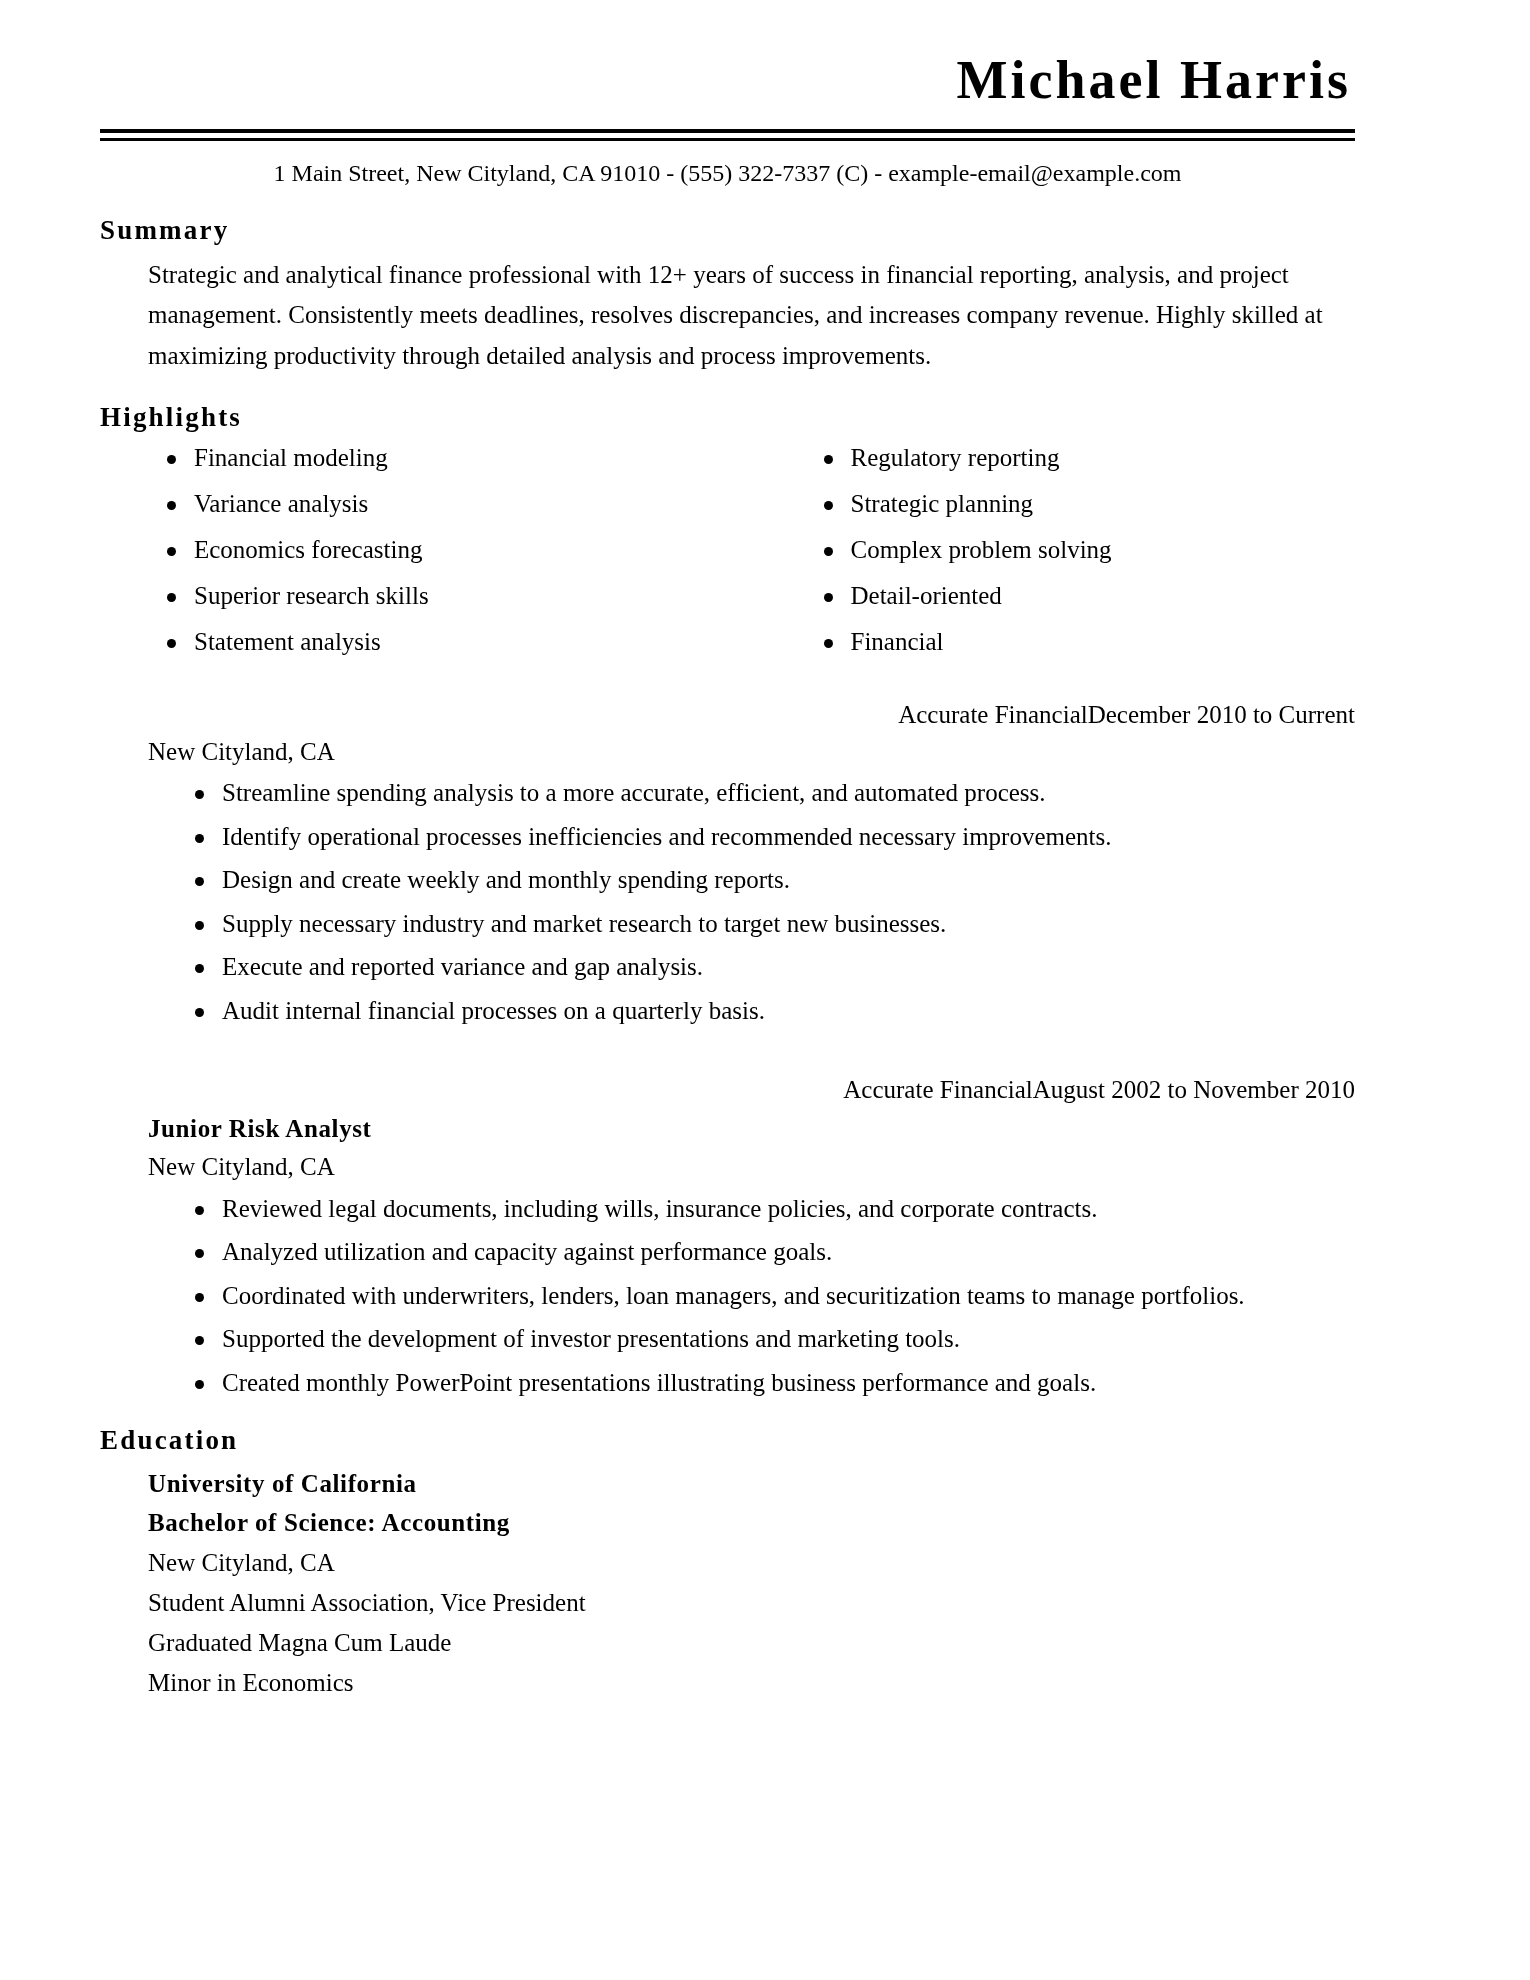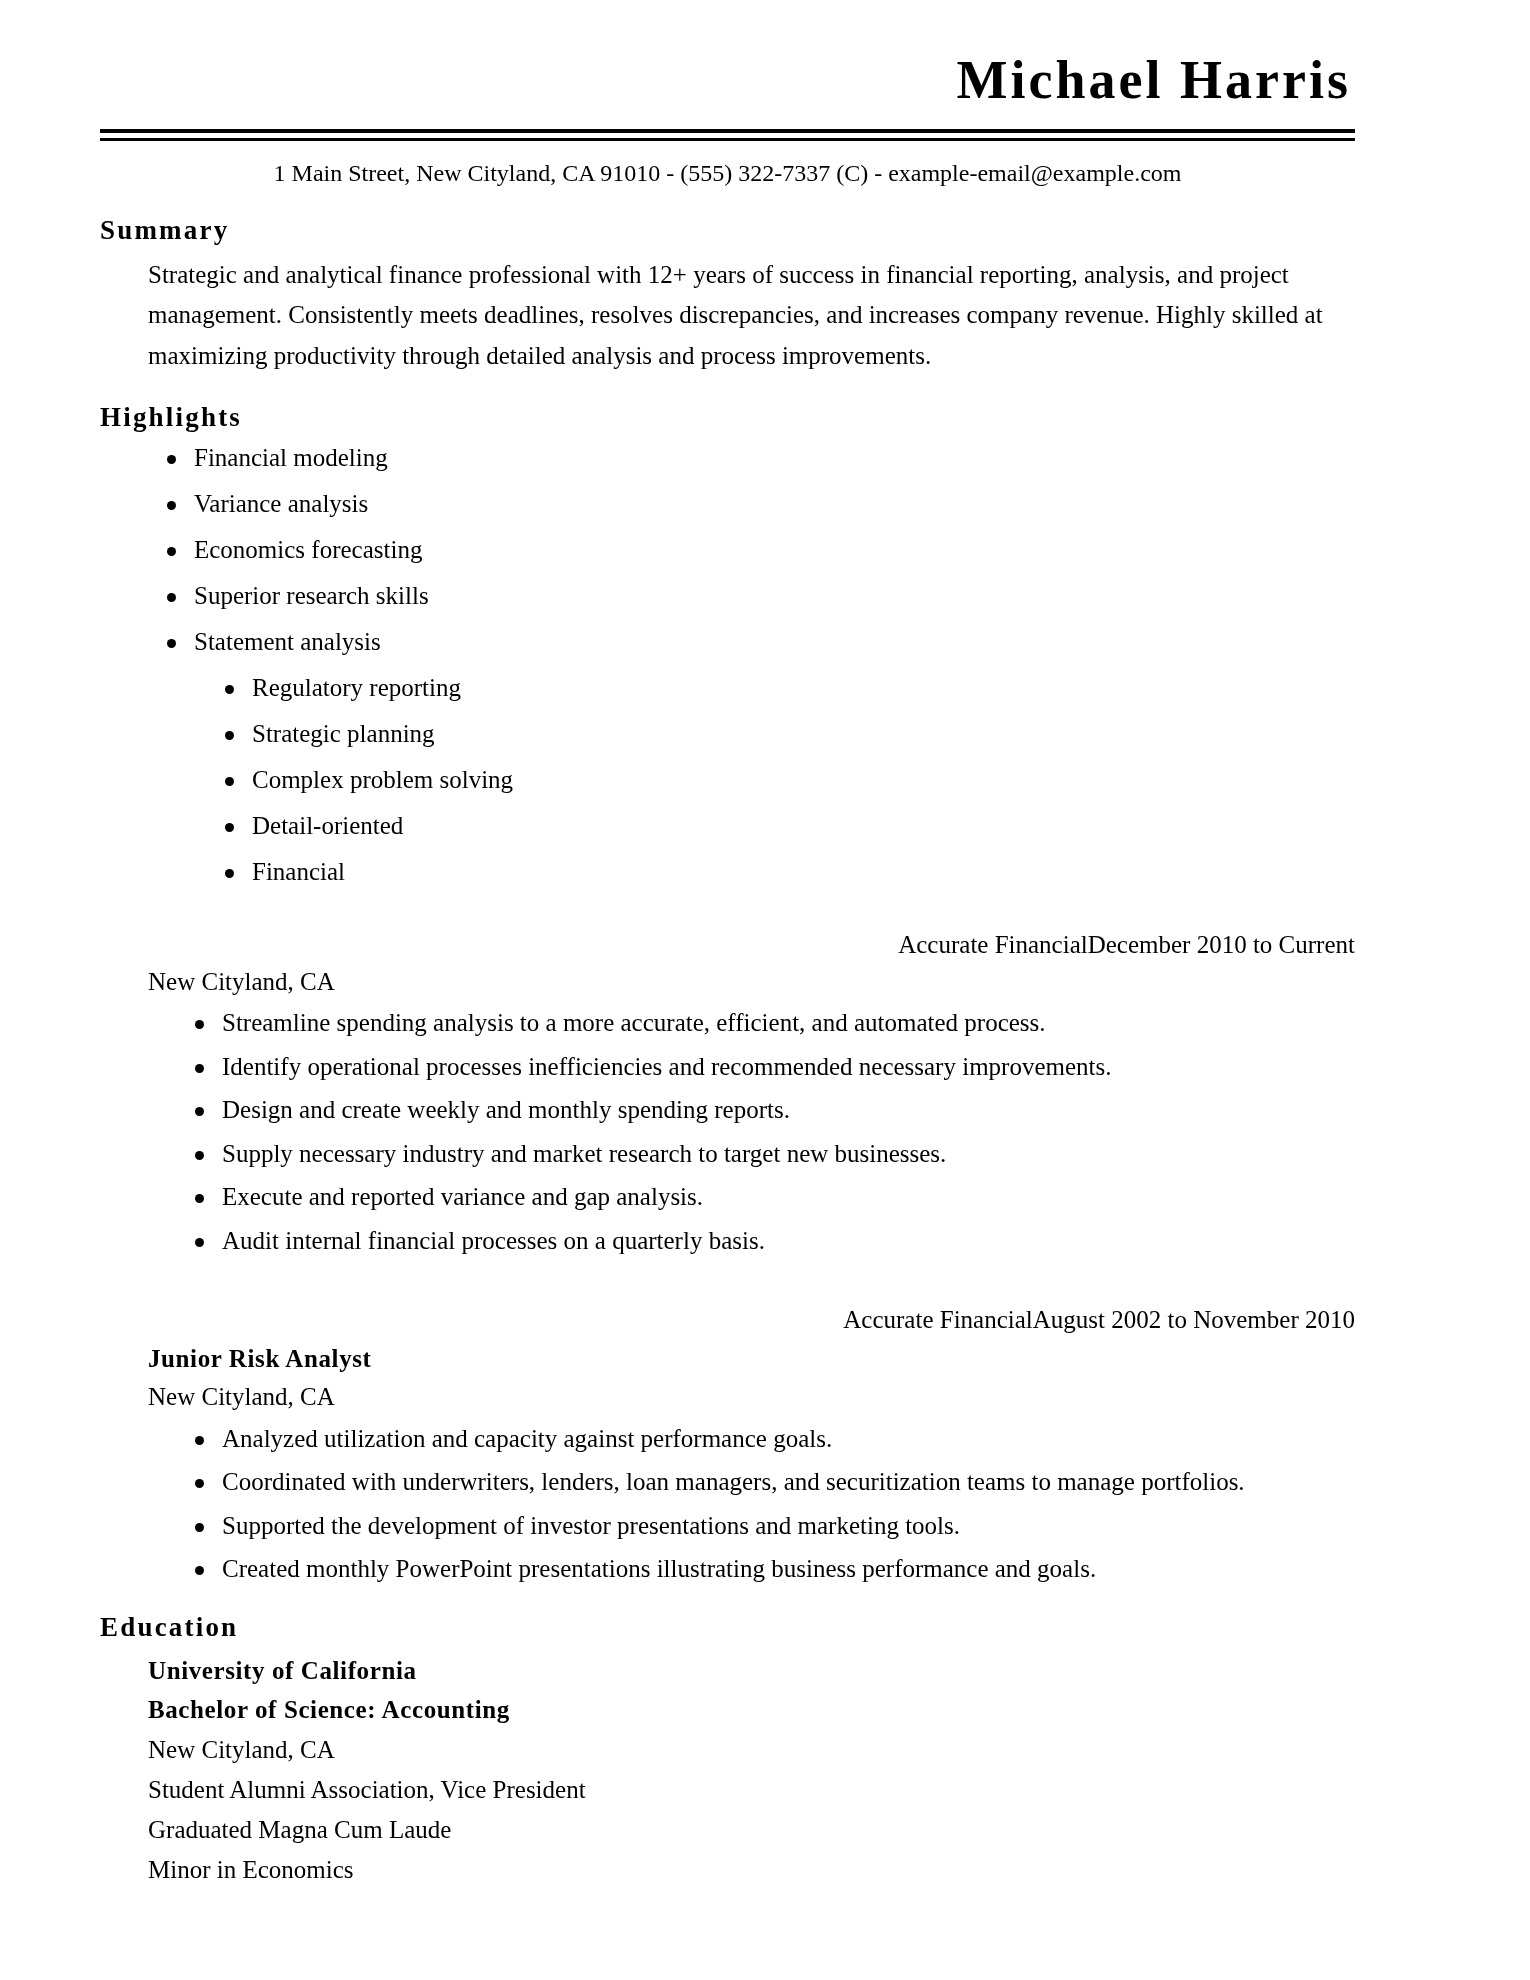--- a/index.html
+++ b/index.html
@@ -70,21 +70,20 @@
   .summary-text {
     font-size: 25px;
     line-height: 1.62;
     text-align: left;
   }
 
   
   .highlights-cols {
     display: flex;
     padding-left: 10px;
-    flex-direction: column;
   }
   .hl-col {
     width: 50%;
     box-sizing: border-box;
   }
   .hl-col.right {
     padding-left: 58px;
   }
   ul.bullets {
     list-style: none;
@@ -237,20 +236,21 @@
           </ul>
         </div>
         <div class="job">
           <div class="job-top">
             <span class="job-company">Accurate Financial</span>
             <span class="job-dates">August 2002 to November 2010</span>
           </div>
           <div class="job-title">Junior Risk Analyst</div>
           <div class="job-location">New Cityland, CA</div>
           <ul class="bullets">
+            <li>Reviewed legal documents, including wills, insurance policies, and corporate contracts.</li>
             <li>Analyzed utilization and capacity against performance goals.</li>
             <li>Coordinated with underwriters, lenders, loan managers, and securitization teams to manage portfolios.</li>
             <li>Supported the development of investor presentations and marketing tools.</li>
             <li>Created monthly PowerPoint presentations illustrating business performance and goals.</li>
           </ul>
         </div>
       </div>
   </div>
 
   <div class="section">

